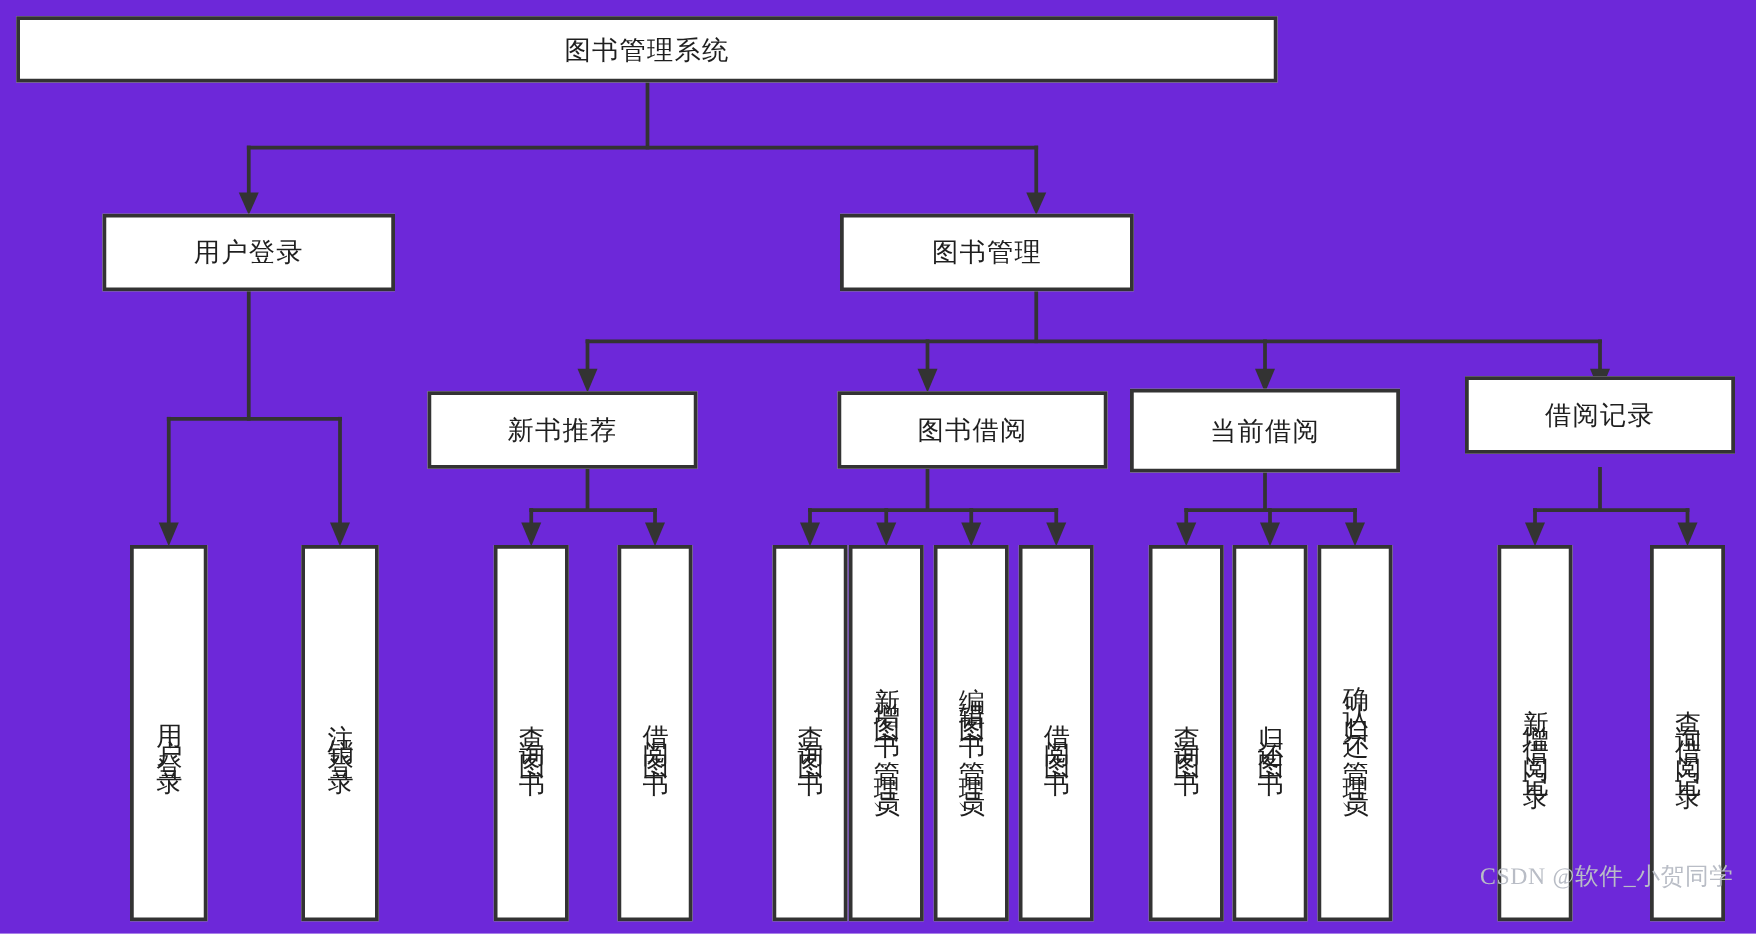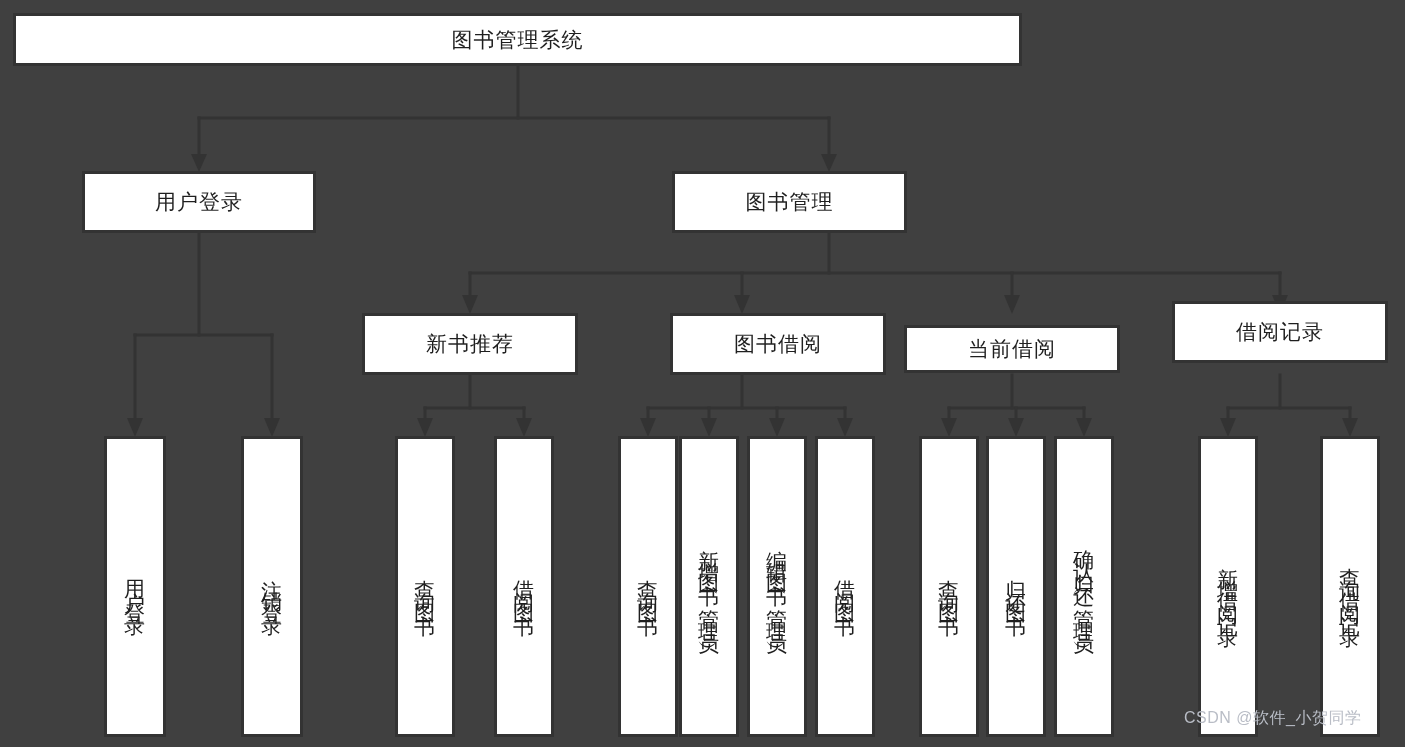--- a/index.html
+++ b/index.html
@@ -8,21 +8,21 @@
     --text: #1f1f1f;
     --watermark: #b9bdc6;
   }
   * { margin: 0; padding: 0; box-sizing: border-box; }
   html, body { background: #ffffff; }
   body { font-family: "Liberation Sans", "DejaVu Sans", sans-serif; }
   .canvas {
     position: relative;
     width: 1405px;
     height: 747px;
-    background: #404040;
+    background: #6d28d9;
     overflow: hidden;
   }
   .connectors {
     position: absolute;
     left: 0; top: 0;
     width: 1405px; height: 747px;
     z-index: 1;
   }
   .connectors line {
     stroke: var(--line);
@@ -44,26 +44,27 @@
   }
   .node.v span {
     writing-mode: vertical-rl;
     text-orientation: mixed;
     letter-spacing: 12px;
     line-height: 1;
   }
   .watermark {
     position: absolute;
     left: 1184px;
-    top: 708px;
+    top: 688px;
     z-index: 5;
-    font-size: 16px;
+    font-size: 19px;
     color: var(--watermark);
     white-space: nowrap;
     letter-spacing: 0.5px;
+    font-family: Liberation Serif, serif;
   }
 </style>
 </head>
 <body>
 
 <div class="canvas">
 
   <svg class="connectors" viewBox="0 0 1405 747" xmlns="http://www.w3.org/2000/svg">
 
     <line x1="518" y1="66" x2="518" y2="118"></line>
@@ -130,27 +131,27 @@
     <span>图书管理系统</span>
   </div>
 
   <div class="node" style="left:82px;top:171px;width:234px;height:62px">
     <span>用户登录</span>
   </div>
   <div class="node" style="left:672px;top:171px;width:235px;height:62px">
     <span>图书管理</span>
   </div>
 
-  <div class="node" style="left:362px;top:313px;width:216px;height:62px">
+  <div class="node" style="left:342px;top:313px;width:216px;height:62px">
     <span>新书推荐</span>
   </div>
   <div class="node" style="left:670px;top:313px;width:216px;height:62px">
     <span>图书借阅</span>
   </div>
-  <div class="node" style="left:904px;top:325px;width:216px;height:48px">
+  <div class="node" style="left:904px;top:311px;width:216px;height:67px">
     <span>当前借阅</span>
   </div>
   <div class="node" style="left:1172px;top:301px;width:216px;height:62px">
     <span>借阅记录</span>
   </div>
 
   <div class="node v" style="left:104px;top:436px;width:62px;height:301px">
     <span>用户登录</span>
   </div>
   <div class="node v" style="left:241px;top:436px;width:62px;height:301px">

